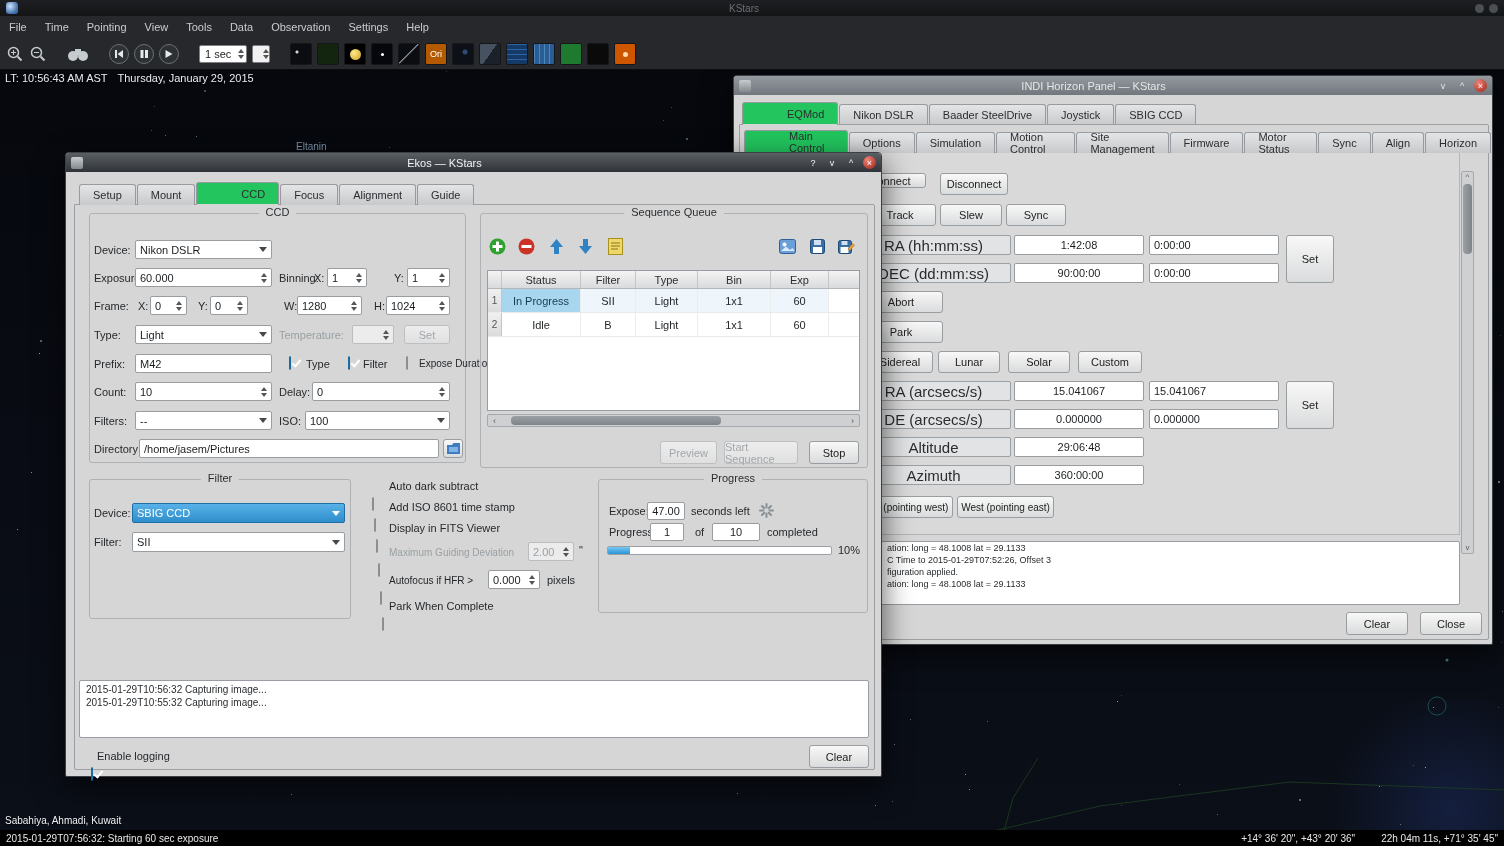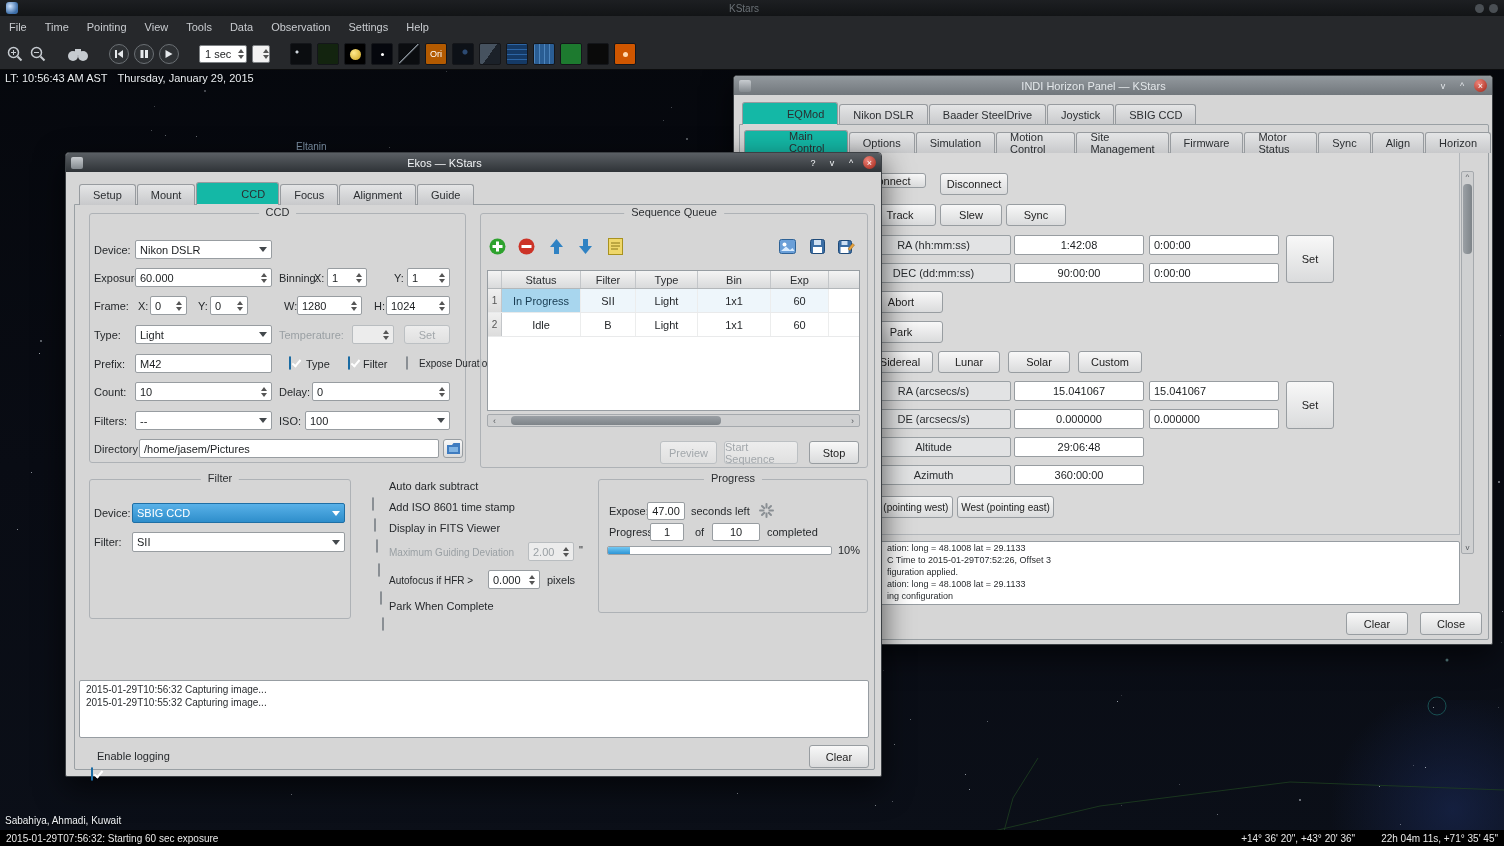--- a/index.html
+++ b/index.html
@@ -62,41 +62,41 @@
   .titlebar.active { background:linear-gradient(#5a5f64,#2f3337); color:#f2f4f6; }
   .titlebar.inactive { background:linear-gradient(#93999e,#71777c); color:#e3e7ea; }
   .titlebar .t-title { flex:1; text-align:center; font-size:11px; }
   .tbtn { width:14px; height:14px; display:flex; align-items:center; justify-content:center; font-size:9px; color:inherit; }
   .tbtn.close { background:radial-gradient(circle at 35% 30%, #ef8378, #b33a2d 75%); border-radius:50%; width:13px; height:13px; color:#fff; font-size:9px; }
   .win-icon { width:12px; height:12px; border-radius:2px; background:linear-gradient(#c8ccd0,#83898e); }
 
   .tabs { display:flex; align-items:flex-end; }
   .tab { height:21px; padding:0 13px; display:flex; align-items:center; font-size:11px; color:#2b2e31;
          background:linear-gradient(#e4e5e6,#c8c9cb); border:1px solid #979b9f; border-bottom:0; border-radius:3px 3px 0 0; margin-right:1px; position:relative; }
-  .tab.active { background:#14b8a6; height:23px; z-index:3;padding-left:44px; }
+  .tab.active { background:#22c55e; height:23px; z-index:3;padding-left:44px; }
   .tab.active::after { content:''; position:absolute; left:0; right:0; bottom:-1px; height:2px; background:#d6d6d6; }
 
   .frame { position:absolute; background:#d6d6d6; border:1px solid #9aa0a4; border-radius:0 2px 2px 2px; }
   .group { position:absolute; border:1px solid #aeb2b6; border-radius:3px; }
   .gtitle { position:absolute; top:-8px; left:50%; transform:translateX(-50%); background:#d6d6d6; padding:0 7px; font-size:11px; color:#2b2e31; white-space:nowrap; }
 
   .lbl { font-size:11px; color:#26292c; display:flex; align-items:center; white-space:nowrap; }
   .lbl.dis { color:#9aa0a4; }
 
   .btn { background:linear-gradient(#f8f8f8,#dadbdc); border:1px solid #989da1; border-radius:3px;
          display:flex; align-items:center; justify-content:center; font-size:11px; color:#222; }
   .btn.disabled { color:#a2a7ab; background:linear-gradient(#ededed,#e0e0e0); border-color:#bcc0c3; }
   .btn.small { font-size:10px; }
 
   .field { background:#fff; border:1px solid #989da1; border-radius:2px; display:flex; align-items:center;
            padding:0 4px; font-size:11px; color:#1b1e20; white-space:nowrap; overflow:hidden; }
   .field.center { justify-content:center; }
   .field.dis { background:#ececec; color:#9aa0a4; border-color:#b9bdc0; }
   .labelbox { background:#e2e3e4; border:1px solid #9aa0a4; border-radius:2px; display:flex; align-items:center;
-              justify-content:center; font-size:11px; color:#2a2d30; }
+              justify-content:center; font-size:15px; color:#2a2d30; }
   .combo .chev { margin-left:auto; width:0; height:0; border-left:4px solid transparent; border-right:4px solid transparent; border-top:5px solid #43484c; }
   .combo.blue { background:linear-gradient(#59b1e8,#2e8ecb); border-color:#1f6fa5; color:#fff; }
   .combo.blue .chev { border-top-color:#fff; }
 
   .cb { width:13px; height:13px; border:1px solid #8a8f94; border-radius:2px; background:linear-gradient(#fdfdfd,#ececec); position:relative; flex:none; }
   .cb.checked { background:linear-gradient(#4fb0ea,#2186c6); border-color:#1a6ba3; }
   .cb.checked::after { content:''; position:absolute; left:4px; top:1px; width:3px; height:7px; border:solid #fff; border-width:0 2px 2px 0; transform:rotate(40deg); }
 
   
   .sq-table { background:#fff; border:1px solid #979da2; }
@@ -511,21 +511,20 @@
     <div style="text-align:center;line-height:10px">^</div>
     <div class="vs-thumb" style="top:12px;height:70px"></div>
     <div class="abs" style="left:0;right:0;bottom:0;text-align:center;line-height:10px">v</div>
   </div>
 
   <div class="abs logbox" style="left:12px;top:465px;width:714px;height:64px;z-index:3">
     <div class="ln">ation: long = 48.1008 lat = 29.1133</div>
     <div class="ln">C Time to 2015-01-29T07:52:26, Offset 3</div>
     <div class="ln">figuration applied.</div>
     <div class="ln">ation: long = 48.1008 lat = 29.1133</div>
-    <div class="ln">ing configuration</div>
     <div class="abs vscroll" style="right:1px;top:1px;width:12px;height:61px">
       
     </div>
   </div>
 
   <div class="abs btn" style="left:612px;top:536px;width:62px;height:23px;z-index:5">Clear</div>
   <div class="abs btn" style="left:686px;top:536px;width:62px;height:23px;z-index:5">Close</div>
 </div>
 
 <div id="ekos" class="window" style="left:65px;top:152px;width:817px;height:625px;z-index:20">

